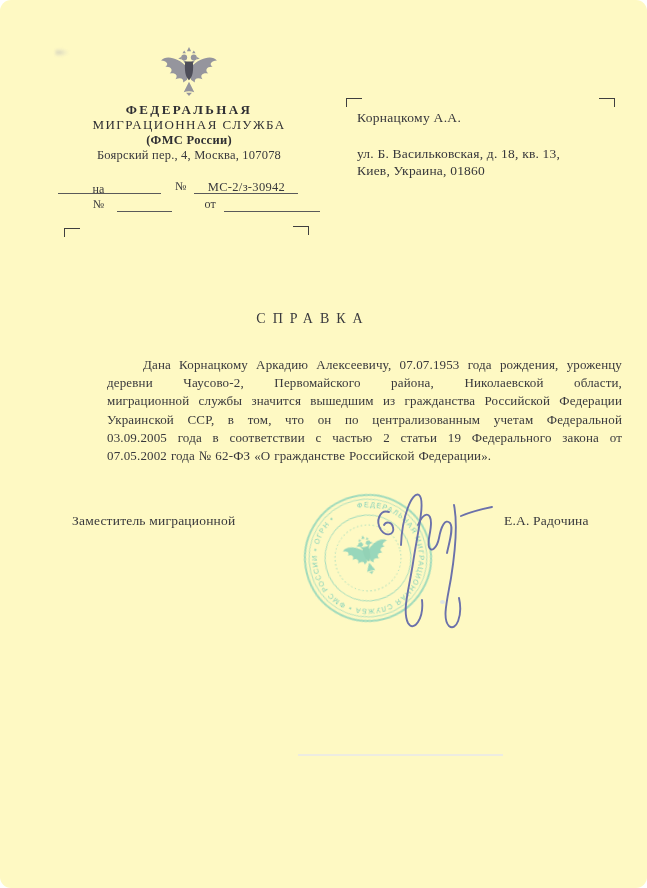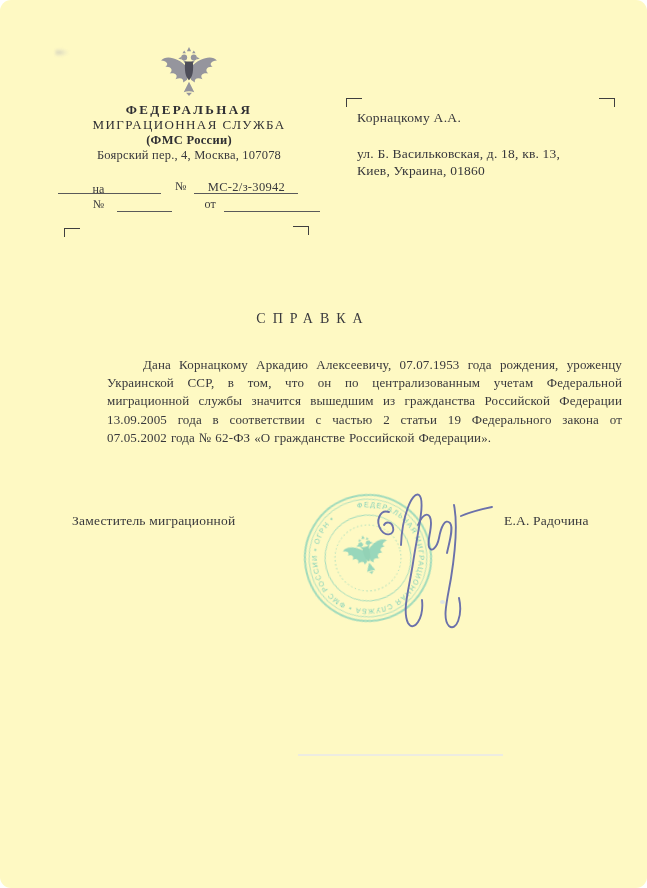--- a/index.html
+++ b/index.html
@@ -131,23 +131,24 @@
     <div class="addr-lines">
       <div>ул. Б. Васильковская, д. 18, кв. 13,</div>
       <div>Киев, Украина, 01860</div>
     </div>
   </div>
 
   <div class="doc-title">СПРАВКА</div>
 
   <div class="body-text">
     <div class="body-line first">Дана Корнацкому Аркадию Алексеевичу, 07.07.1953 года рождения, уроженцу</div>
+    <div class="body-line">деревни Чаусово-2, Первомайского района, Николаевской области,</div>
+    <div class="body-line">миграционной службы значится вышедшим из гражданства Российской Федерации</div>
     <div class="body-line">Украинской ССР, в том, что он по централизованным учетам Федеральной</div>
-    <div class="body-line">миграционной службы значится вышедшим из гражданства Российской Федерации</div>
-    <div class="body-line">13.09.2005 года в соответствии с частью 2 статьи 19 Федерального закона от</div>
+    <div class="body-line">03.09.2005 года в соответствии с частью 2 статьи 19 Федерального закона от</div>
     <div class="body-line last">07.05.2002 года № 62-ФЗ «О гражданстве Российской Федерации».</div>
   </div>
 
   <div class="sig-title">Заместитель миграционной</div>
   <div class="sig-name">Е.А. Радочина</div>
 
   <div class="stamp-wrap">
     <svg width="148" height="148" viewBox="0 0 148 148">
       <g stroke="#45bdb5" fill="none" opacity=".62">
         <circle cx="74" cy="74" r="63" stroke-width="2"></circle>

